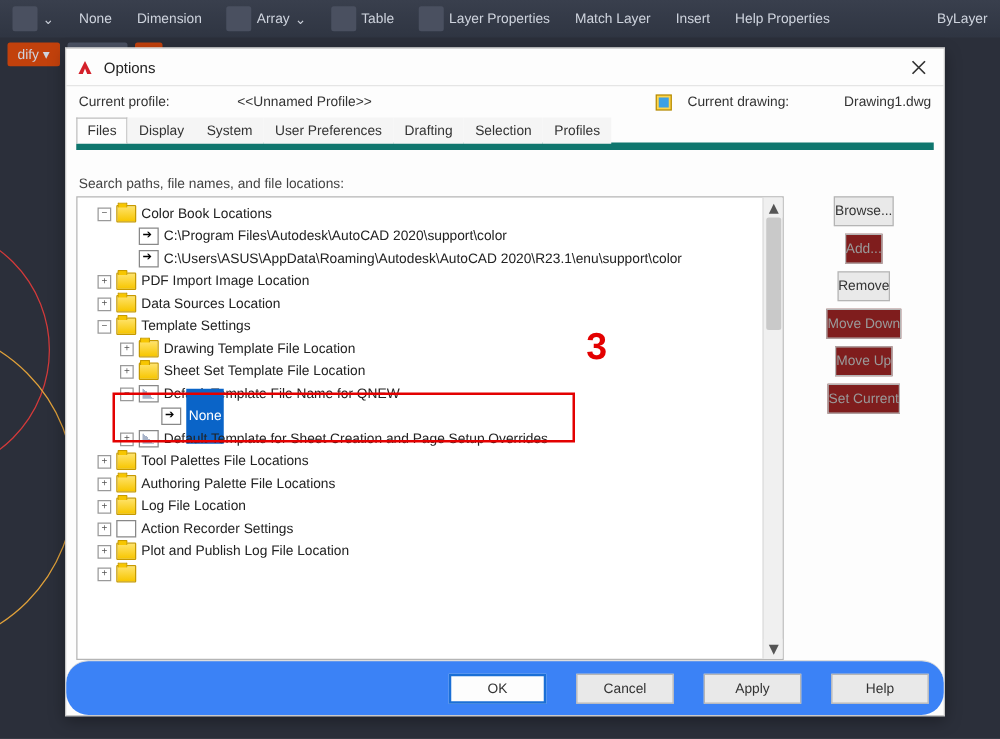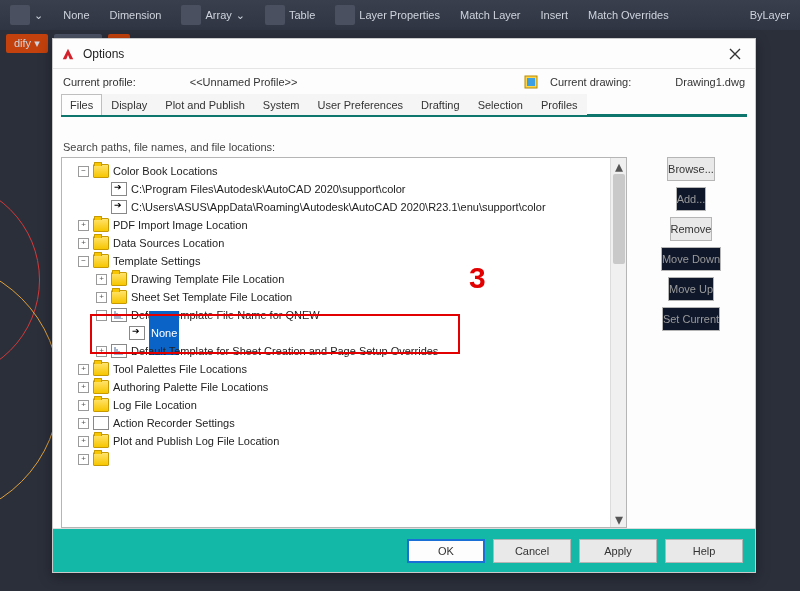--- a/index.html
+++ b/index.html
@@ -23,40 +23,40 @@
   .titlebar .logo { width:14px; height:14px; display:inline-block; margin-right:8px; }
   .titlebar .title { font-size:12px; color:#222; }
   .titlebar .close { margin-left:auto; width:24px; height:24px; display:flex; align-items:center; justify-content:center; cursor:pointer; }
 
   .profile-row { display:flex; align-items:center; font-size:11px; color:#333; padding:6px 10px 4px 10px; gap:12px; }
   .profile-row .label {}
   .profile-row .val {}
   .profile-row .spacer { flex:1; }
   .drawing-ico { width:14px; height:14px; display:inline-block; }
 
-  .tabs { display:flex; gap:0; border-bottom:3px solid #0f766e; margin:0 8px; font-size:11px; }
+  .tabs { display:flex; gap:0; border-bottom:6px solid #0f766e; margin:0 8px; font-size:11px; }
   .tabs .tab { padding:4px 8px; color:#333; cursor:pointer; border:1px solid transparent; border-bottom:none; position:relative; top:1px; background:#f5f5f5;}
   .tabs .tab.active { background:#fdfdfd; border-color:#bfbfbf; }
   
   .body { position:absolute; top:96px; left:8px; right:8px; bottom:44px; }
   .section-label { font-size:11px; color:#444; margin:6px 2px 4px 2px; }
   .content-row { display:flex; gap:8px; height:calc(100% - 22px);}
   .tree-wrap { position:relative; flex:1; border:1px solid #b5b5b5; background:#fff; overflow:hidden; }
   .tree { position:absolute; inset:0 16px 0 0; overflow:hidden; font-size:11px; color:#222; padding:4px 2px; }
   .scrollbar { position:absolute; right:0; top:0; bottom:0; width:16px; background:#f0f0f0; border-left:1px solid #dcdcdc; }
   .scrollbar .arrow { position:absolute; left:0; width:16px; height:16px; display:flex; align-items:center; justify-content:center; color:#555; background:#f0f0f0; }
   .scrollbar .arrow.up { top:0; }
   .scrollbar .arrow.down { bottom:0; }
   .scrollbar .thumb { position:absolute; left:2px; width:12px; top:16px; height:90px; background:#c9c9c9; border-radius:2px; }
 
   .btn-col { width:112px; display:flex; flex-direction:column; gap:6px;align-items:center; }
   .btn { height:24px; font-size:11px; background:#e9e9e9; border:1px solid #b5b5b5; color:#333; cursor:pointer; }
-  .btn:disabled { color:#9a9a9a; background:#0f172a; cursor:default; }
-
-  .footer { position:absolute; left:0; right:0; bottom:0; height:44px; border-top:1px solid #dcdcdc; display:flex; align-items:center; justify-content:flex-end; gap:8px; padding:0 12px; background:#14b8a6;}
+  .btn:disabled { color:#9a9a9a; background:#7f1d1d; cursor:default; }
+
+  .footer { position:absolute; left:0; right:0; bottom:0; height:44px; border-top:1px solid #dcdcdc; display:flex; align-items:center; justify-content:flex-end; gap:24px; padding:0 12px; background:#3b82f6;border-radius:18px;}
   .footer .btn { width:78px; }
   .footer .btn.primary { background:#fdfdfd; border:2px solid #1a6fd6; }
 
   
   .node { display:flex; align-items:center; height:18px; white-space:nowrap; }
   .indent { display:inline-block; }
   .exp { width:11px; height:11px; border:1px solid #9a9a9a; display:inline-flex; align-items:center; justify-content:center; margin-right:4px; font-size:8px; line-height:1; color:#555; background:#fff; cursor:pointer; flex:0 0 auto;}
   .exp.blank { border:0; background:transparent; }
   .ticon { width:16px; height:14px; margin-right:4px; flex:0 0 auto; display:inline-block; }
   .folder { background:linear-gradient(#ffe36b,#f7c600); border:1px solid #c69a00; border-radius:1px; position:relative; }
@@ -98,21 +98,21 @@
       <span class="ico"></span>
       <span>Layer Properties</span>
     </span>
   <span class="item">
       <span>Match Layer</span>
     </span>
   <span class="item">
       <span>Insert</span>
     </span>
   <span class="item">
-      <span>Match Overrides</span>
+      <span>Help Properties</span>
     </span>
   <span class="item" style="margin-left:auto;">
       <span>ByLayer</span>
     </span>
 </div>
 <div class="tabstrip">
   <span class="ctl">dify ▾</span>
   <span class="filetab">-vien*</span>
   <span class="ctl">+</span>
 </div>
@@ -148,21 +148,20 @@
         </svg>
     </span>
     <span class="label">Current drawing:</span>
     <span style="width:20px"></span>
     <span class="val">Drawing1.dwg</span>
   </div>
 
   <div class="tabs" id="tabs">
       <span class="tab active">Files</span>
       <span class="tab">Display</span>
-      <span class="tab">Plot and Publish</span>
       <span class="tab">System</span>
       <span class="tab">User Preferences</span>
       <span class="tab">Drafting</span>
       <span class="tab">Selection</span>
       <span class="tab">Profiles</span>
     </div>
 
   <div class="body">
     <div class="section-label">Search paths, file names, and file locations:</div>
     <div class="content-row">

